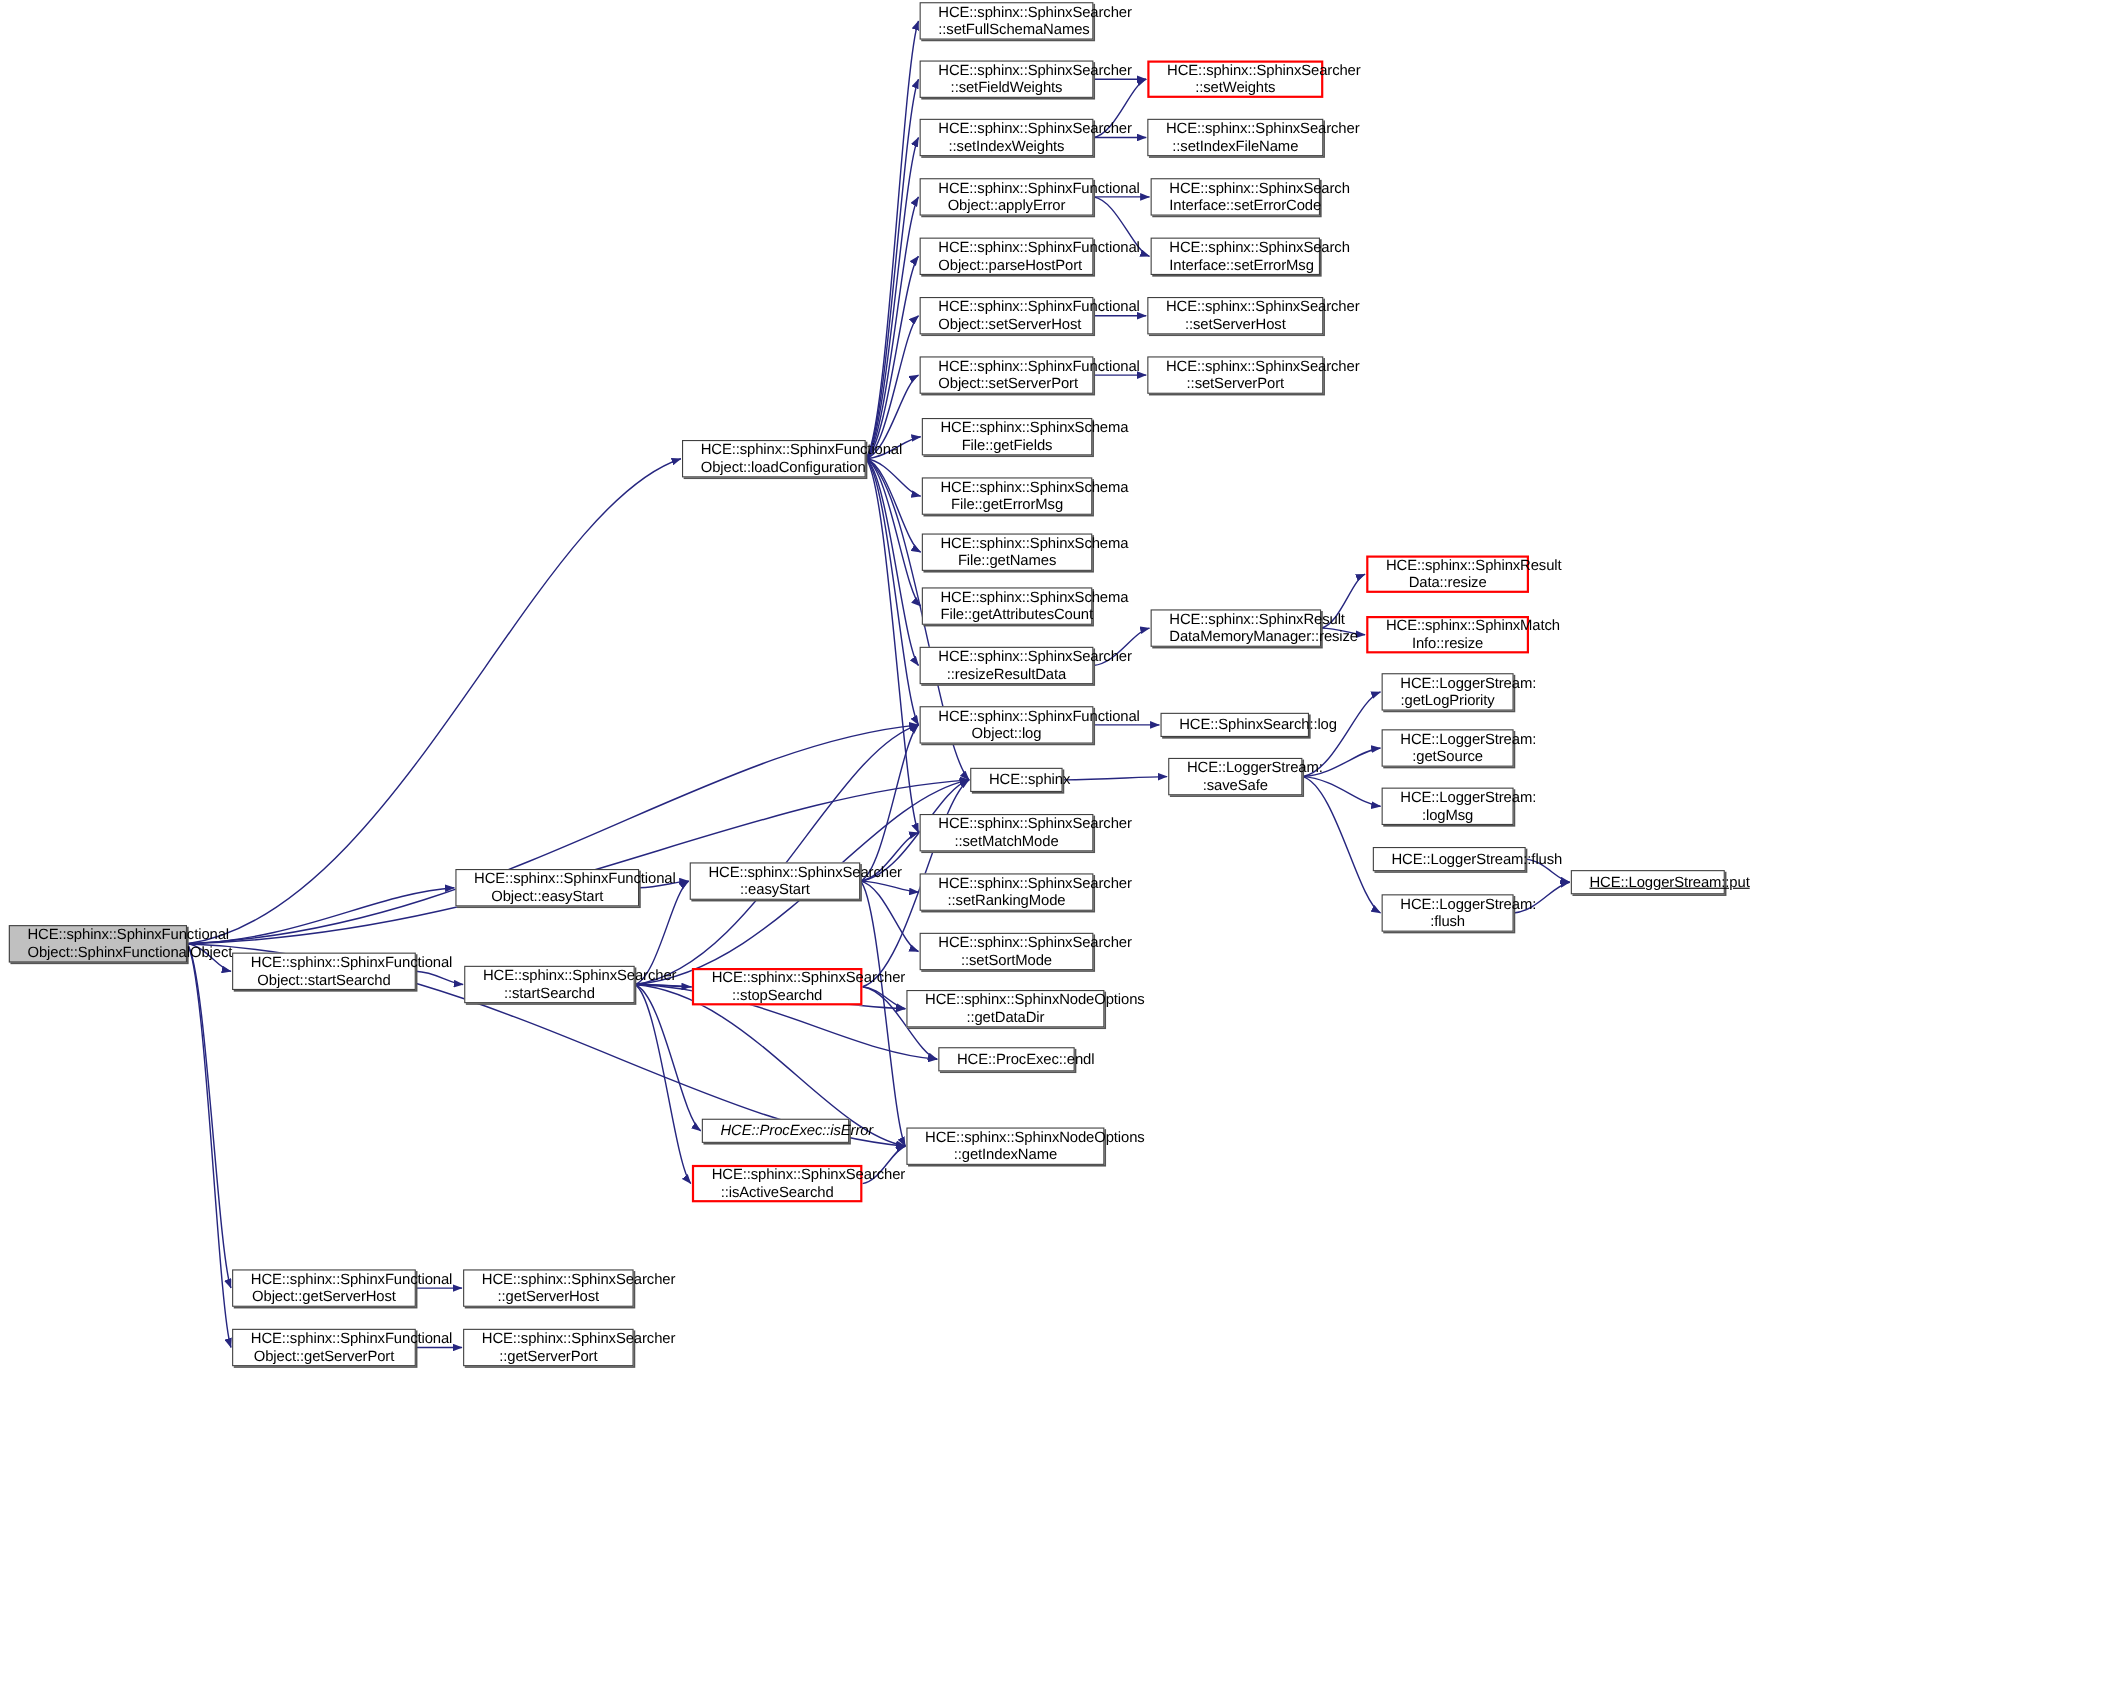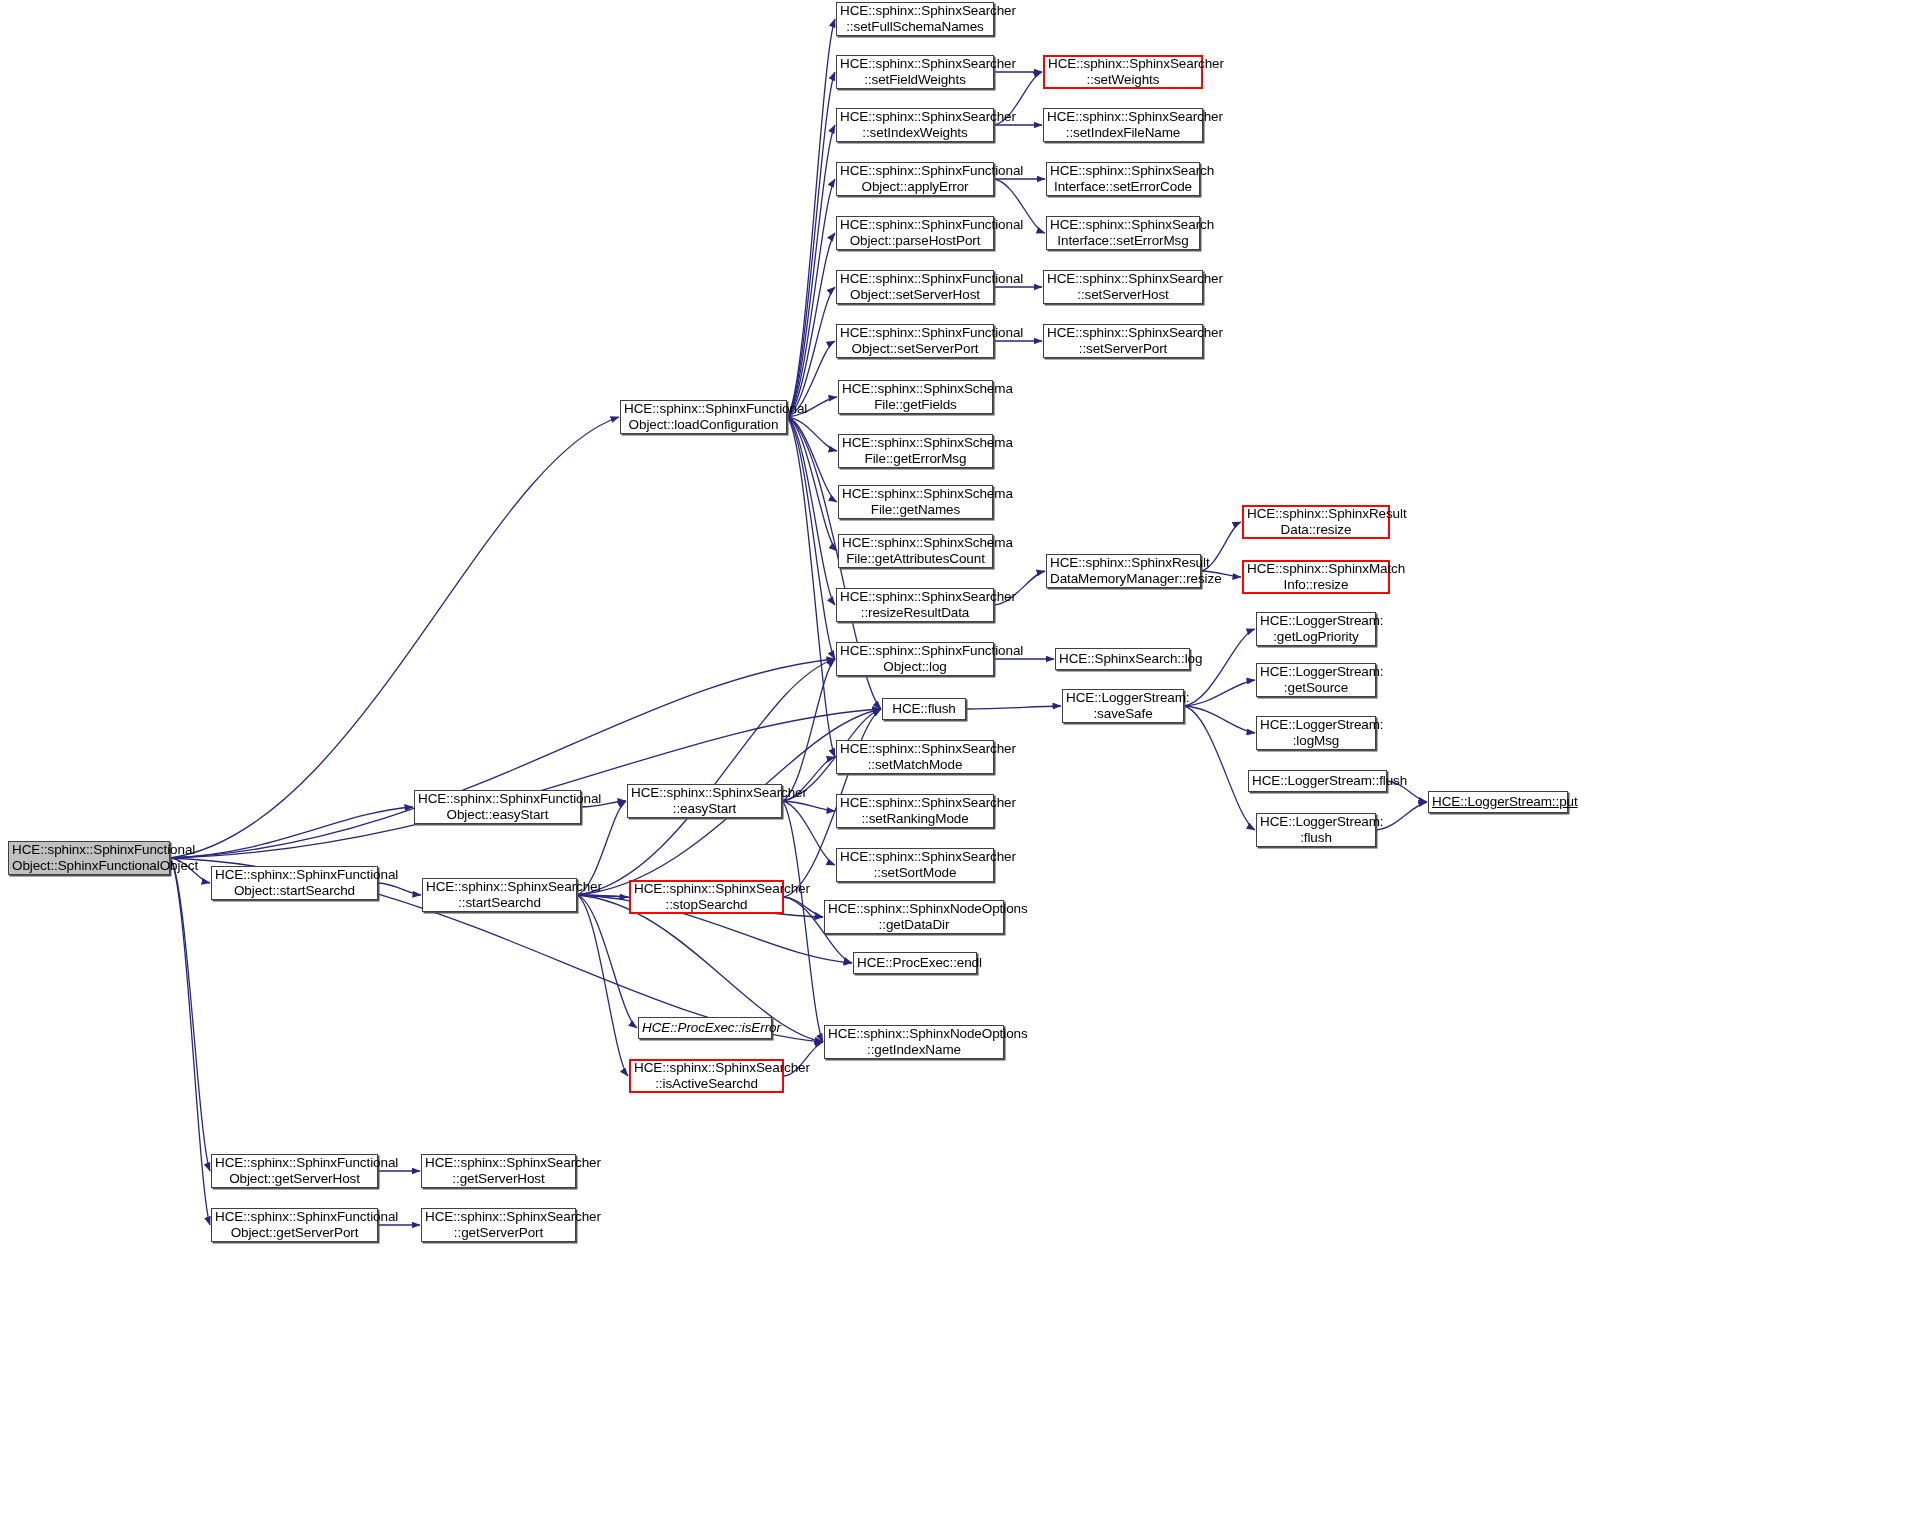--- a/index.html
+++ b/index.html
@@ -3,21 +3,21 @@
 <meta charset="utf-8">
 <title>Call Graph</title>
 <style>
   html,body{margin:0;padding:0;background:#ffffff;}
   #canvas{position:relative;width:1923px;height:1528px;background:#ffffff;
           font-family:"Liberation Sans","DejaVu Sans",sans-serif;overflow:hidden;}
   svg#edges{position:absolute;left:0;top:0;width:1923px;height:1528px;pointer-events:none;}
   .node{position:absolute;box-sizing:border-box;background:#ffffff;
         border:1px solid #404040;display:flex;align-items:center;justify-content:center;
         text-align:center;line-height:1.18;color:#000000;font-size:13.5px;
-        letter-spacing:-0.1px;white-space:pre-line;padding:1px 3px;
+        letter-spacing:-0.1px;white-space:pre-line;padding:1px 16px;
         box-shadow:1.5px 1.5px 0 0 #555555;}
   .node.red{border:2px solid #ff0000;box-shadow:none;}
   .node.root{background:#c0c0c0;box-shadow:1.5px 1.5px 0 0 #555555;}
   .node span{display:block;width:100%;}
 </style>
 </head>
 <body>
 
 <div id="canvas">
   <svg id="edges" xmlns="http://www.w3.org/2000/svg">
@@ -136,21 +136,21 @@
 ::resizeResultData</span></div>
       <div class="node" style="left: 1046px; top: 554px; width: 155px; height: 34px;"><span>HCE::sphinx::SphinxResult
 DataMemoryManager::resize</span></div>
       <div class="node red" style="left: 1242px; top: 505px; width: 148px; height: 34px;"><span>HCE::sphinx::SphinxResult
 Data::resize</span></div>
       <div class="node red" style="left: 1242px; top: 560px; width: 148px; height: 34px;"><span>HCE::sphinx::SphinxMatch
 Info::resize</span></div>
       <div class="node" style="left: 836px; top: 642px; width: 158px; height: 34px;"><span>HCE::sphinx::SphinxFunctional
 Object::log</span></div>
       <div class="node" style="left: 1055px; top: 648px; width: 135px; height: 22px;"><span>HCE::SphinxSearch::log</span></div>
-      <div class="node" style="left: 882px; top: 698px; width: 84px; height: 22px;"><span>HCE::flush</span></div>
+      <div class="node" style="left: 882px; top: 698px; width: 84px; height: 22px;"><span>HCE::sphinx</span></div>
       <div class="node" style="left: 1062px; top: 689px; width: 122px; height: 34px;"><span>HCE::LoggerStream:
 :saveSafe</span></div>
       <div class="node" style="left: 1256px; top: 612px; width: 120px; height: 34px;"><span>HCE::LoggerStream:
 :getLogPriority</span></div>
       <div class="node" style="left: 1256px; top: 663px; width: 120px; height: 34px;"><span>HCE::LoggerStream:
 :getSource</span></div>
       <div class="node" style="left: 1256px; top: 716px; width: 120px; height: 34px;"><span>HCE::LoggerStream:
 :logMsg</span></div>
       <div class="node" style="left: 1248px; top: 770px; width: 139px; height: 22px;"><span>HCE::LoggerStream::flush</span></div>
       <div class="node" style="left: 1256px; top: 813px; width: 120px; height: 34px;"><span>HCE::LoggerStream:

